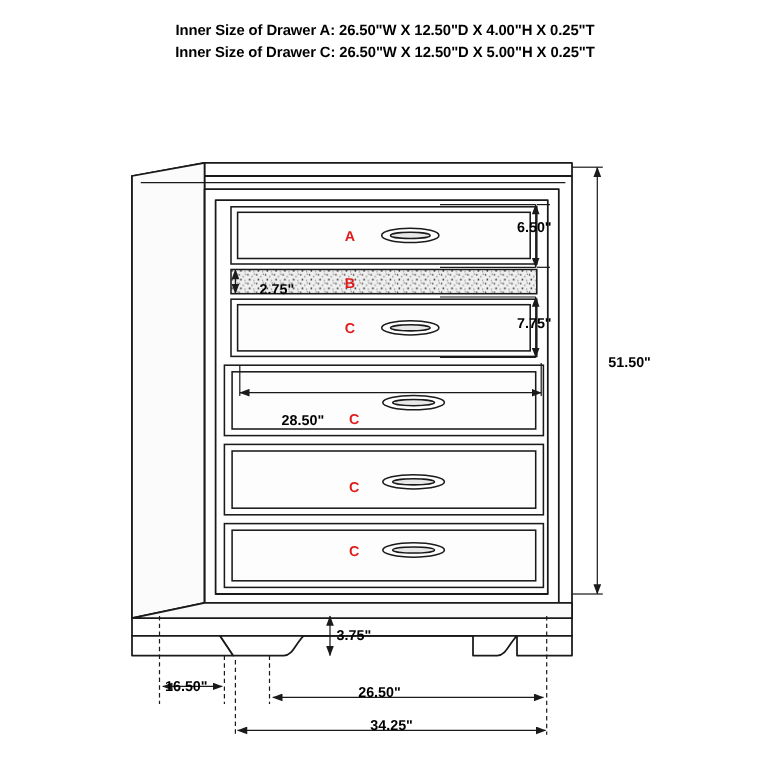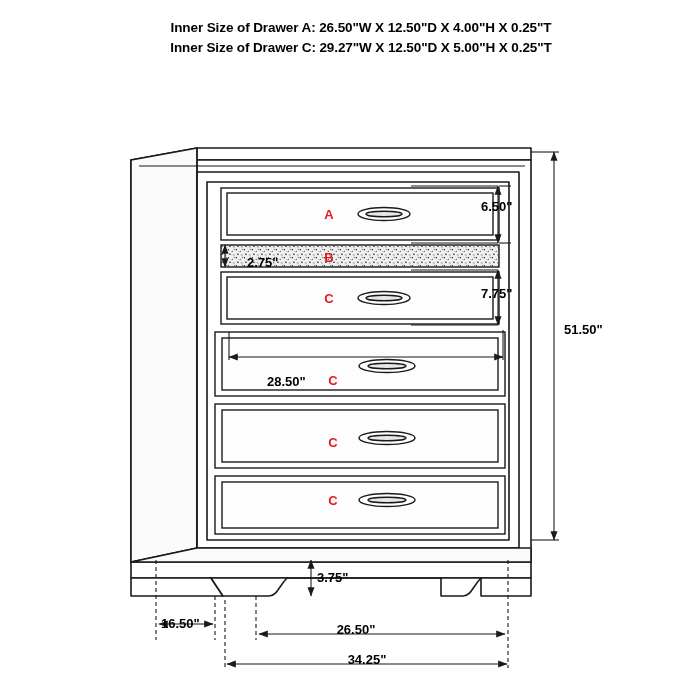--- a/index.html
+++ b/index.html
@@ -12,21 +12,20 @@
     height: 700px;
     font-family: "Liberation Sans", sans-serif;
     position: relative;
     overflow: hidden;
   }
   #stage {
     position: absolute;
     left: 0; top: 0;
     width: 596px;
     height: 700px;
-    margin-left: 11px;
   }
   .spec-block {
     position: absolute;
     left: 0;
     top: 18px;
     width: 700px;
     text-align: center;
   }
   .spec-line {
     font-size: 13.5px;
@@ -56,21 +55,21 @@
     fill: #e01b1b;
   }
 </style>
 </head>
 <body>
 
 <div id="stage">
 
   <div class="spec-block">
     <div class="spec-line">Inner Size of Drawer A: 26.50"W X 12.50"D X 4.00"H X 0.25"T</div>
-    <div class="spec-line">Inner Size of Drawer C: 29.27"W X 12.50"D X 5.00"H X 0.25"T</div>
+    <div class="spec-line">Inner Size of Drawer C: 26.50"W X 12.50"D X 5.00"H X 0.25"T</div>
   </div>
 
   <svg class="diagram" viewBox="0 0 700 700">
     <defs>
       <marker id="arrHead" markerWidth="9" markerHeight="9" refX="8" refY="3.2" orient="auto" markerUnits="strokeWidth">
         <path d="M0,0 L8.5,3.2 L0,6.4 z" fill="#1a1a1a"></path>
       </marker>
       <marker id="arrTail" markerWidth="9" markerHeight="9" refX="0.5" refY="3.2" orient="auto" markerUnits="strokeWidth">
         <path d="M8.5,0 L0,3.2 L8.5,6.4 z" fill="#1a1a1a"></path>
       </marker>

